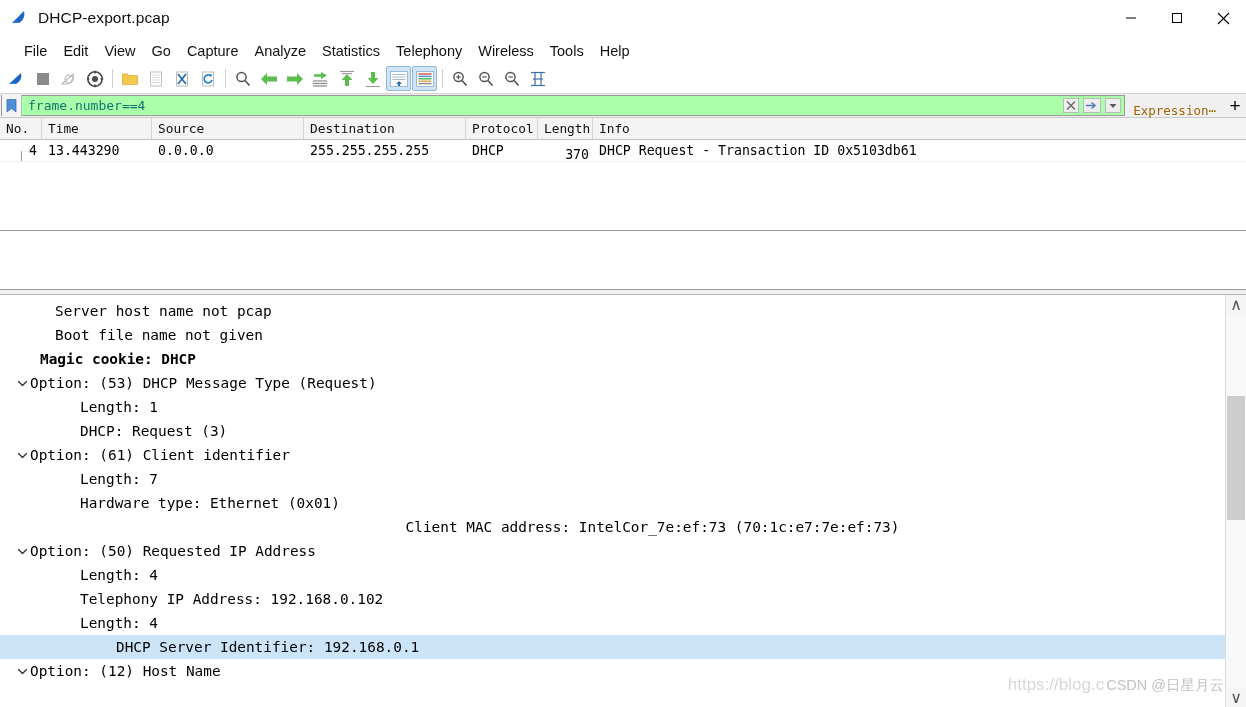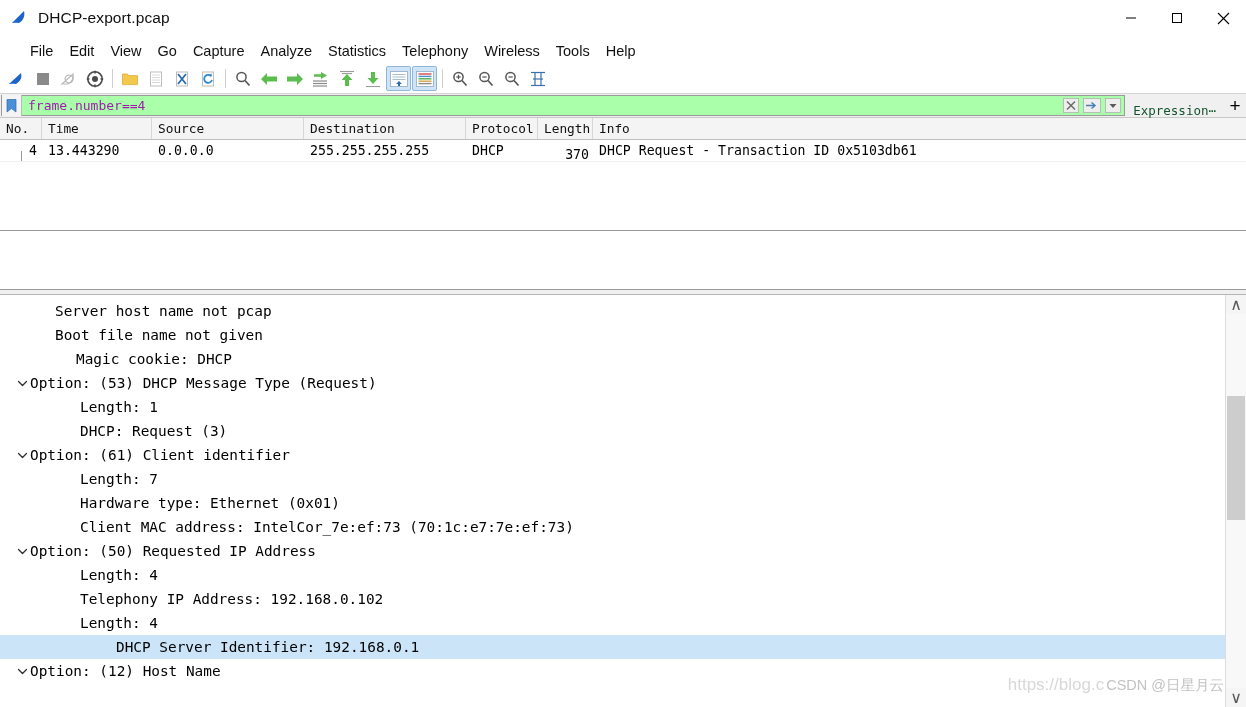--- a/index.html
+++ b/index.html
@@ -64,21 +64,21 @@
     color: #000;
   }
   .winbtn svg { display: block; }
 
   
   .menubar {
     height: 27px;
     min-height: 27px;
     display: flex;
     align-items: center;
-    padding-left: 22px;
+    padding-left: 16px;
     background: #ffffff;
   }
   .menu-item {
     font-size: 14.5px;
     color: #111;
     padding: 2px 8px;
     font-family: "Liberation Sans", sans-serif;
     white-space: nowrap;
   }
 
@@ -144,41 +144,41 @@
     border-right: 1px solid #b9b9b9;
     flex: 0 0 auto;
   }
   .filter-input {
     flex: 1 1 auto;
     border: none;
     outline: none;
     background: transparent;
     font-family: "DejaVu Sans Mono", monospace;
     font-size: 13px;
-    color: #a21caf;
+    color: #0f766e;
     padding-left: 6px;
     min-width: 0;
     height: 19px;
   }
   .filter-btn {
     width: 20px;
     height: 19px;
     display: flex;
     align-items: center;
     justify-content: center;
     flex: 0 0 auto;
     margin-right: 1px;
   }
   .expr-btn {
     display: flex;
     align-items: center;
     padding: 16px 8px;
     font-family: "DejaVu Sans Mono", monospace;
     font-size: 12.5px;
-    color: #14532d;
+    color: #a16207;
     white-space: nowrap;
   }
   .plus-btn {
     width: 22px;
     display: flex;
     align-items: center;
     justify-content: center;
     font-size: 19px;
     color: #000;
     font-family: "Liberation Sans", sans-serif;
@@ -654,21 +654,21 @@
   <div class="detailwrap">
     <div class="detail" id="detail-tree">
         <div class="trow" style="padding-left: 39px;">
           <span class="twist empty"></span>
           <span class="tlabel">Server host name not pcap</span>
         </div>
         <div class="trow" style="padding-left: 39px;">
           <span class="twist empty"></span>
           <span class="tlabel">Boot file name not given</span>
         </div>
-        <div class="trow" style="padding-left: 60px;">
+        <div class="trow" style="padding-left: 24px; font-weight: bold;">
           <span class="twist empty"></span>
           <span class="tlabel">Magic cookie: DHCP</span>
         </div>
         <div class="trow" style="padding-left: 14px;">
           <span class="twist">
             <svg width="11" height="11" viewBox="0 0 11 11">
               <path d="M1.5 3.5 L5.5 7.5 L9.5 3.5" fill="none" stroke="#303030" stroke-width="1.3" stroke-linecap="round" stroke-linejoin="round"></path>
             </svg>
           </span>
           <span class="tlabel">Option: (53) DHCP Message Type (Request)</span>
@@ -690,21 +690,21 @@
           <span class="tlabel">Option: (61) Client identifier</span>
         </div>
         <div class="trow" style="padding-left: 64px;">
           <span class="twist empty"></span>
           <span class="tlabel">Length: 7</span>
         </div>
         <div class="trow" style="padding-left: 64px;">
           <span class="twist empty"></span>
           <span class="tlabel">Hardware type: Ethernet (0x01)</span>
         </div>
-        <div class="trow" style="padding-left: 64px;">
+        <div class="trow" style="padding-left: 64px; justify-content: center;">
           <span class="twist empty"></span>
           <span class="tlabel">Client MAC address: IntelCor_7e:ef:73 (70:1c:e7:7e:ef:73)</span>
         </div>
         <div class="trow" style="padding-left: 14px;">
           <span class="twist">
             <svg width="11" height="11" viewBox="0 0 11 11">
               <path d="M1.5 3.5 L5.5 7.5 L9.5 3.5" fill="none" stroke="#303030" stroke-width="1.3" stroke-linecap="round" stroke-linejoin="round"></path>
             </svg>
           </span>
           <span class="tlabel">Option: (50) Requested IP Address</span>

